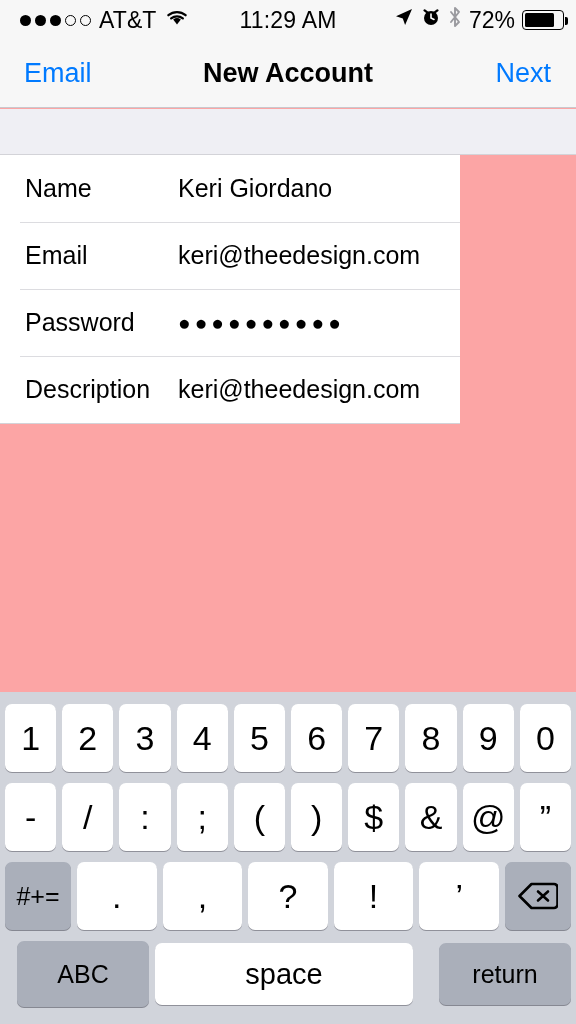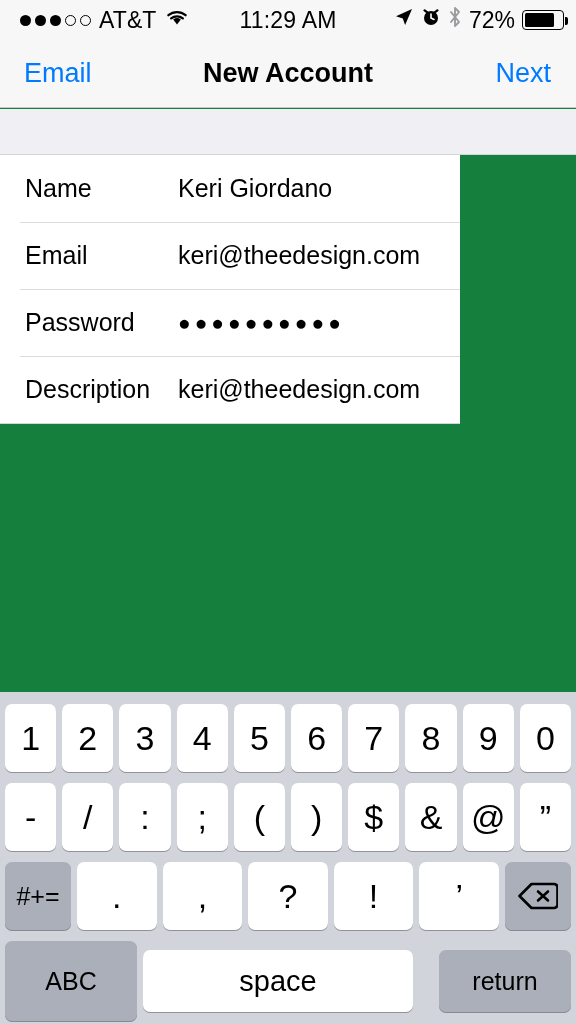--- a/index.html
+++ b/index.html
@@ -6,21 +6,21 @@
   html, body {
     width: 576px; height: 1024px;
     background: #EFEFF4;
     font-family: "Liberation Sans", sans-serif;
     -webkit-font-smoothing: antialiased;
     overflow: hidden;
   }
   #screen {
     position: relative;
     width: 576px; height: 1024px;
-    background: #15803d;
+    background: #fca5a5;
   }
 
   
   #status-bar {
     position: absolute; top: 0; left: 0;
     width: 576px; height: 40px;
     background: #F7F7F7;
     display: flex; align-items: center;
     padding: 0 12px;
     font-size: 22px;
@@ -134,21 +134,21 @@
   }
   #kb-row-1 .key, #kb-row-2 .key { flex: 1 1 0; }
   .key.dark {
     background: #AAAFBA;
     box-shadow: 0 1px 0 rgba(125,128,137,0.9);
   }
   .key.small-label { font-size: 25px; }
   #key-symbols { width: 66px; height: 68px; flex: 0 0 66px; }
   #kb-row-3 .key.punct { flex: 1 1 0; height: 68px; }
   #key-backspace { width: 66px; flex: 0 0 66px; height: 68px; }
-  #key-abc { width: 132px; flex: 0 0 132px; height: 80px; font-size: 25px; }
+  #key-abc { width: 132px; flex: 0 0 132px; height: 66px; font-size: 25px; margin-left: 12px; }
   #key-space { flex: 1 1 auto; height: 62px; font-size: 29px; }
   #key-return { width: 132px; flex: 0 0 132px; height: 62px; font-size: 25px; margin-left: 20px; }
   .backspace-icon { width: 40px; height: 30px; display: block; }
 </style>
 </head>
 <body>
 
 <div id="screen">
 
   <div id="status-bar">

